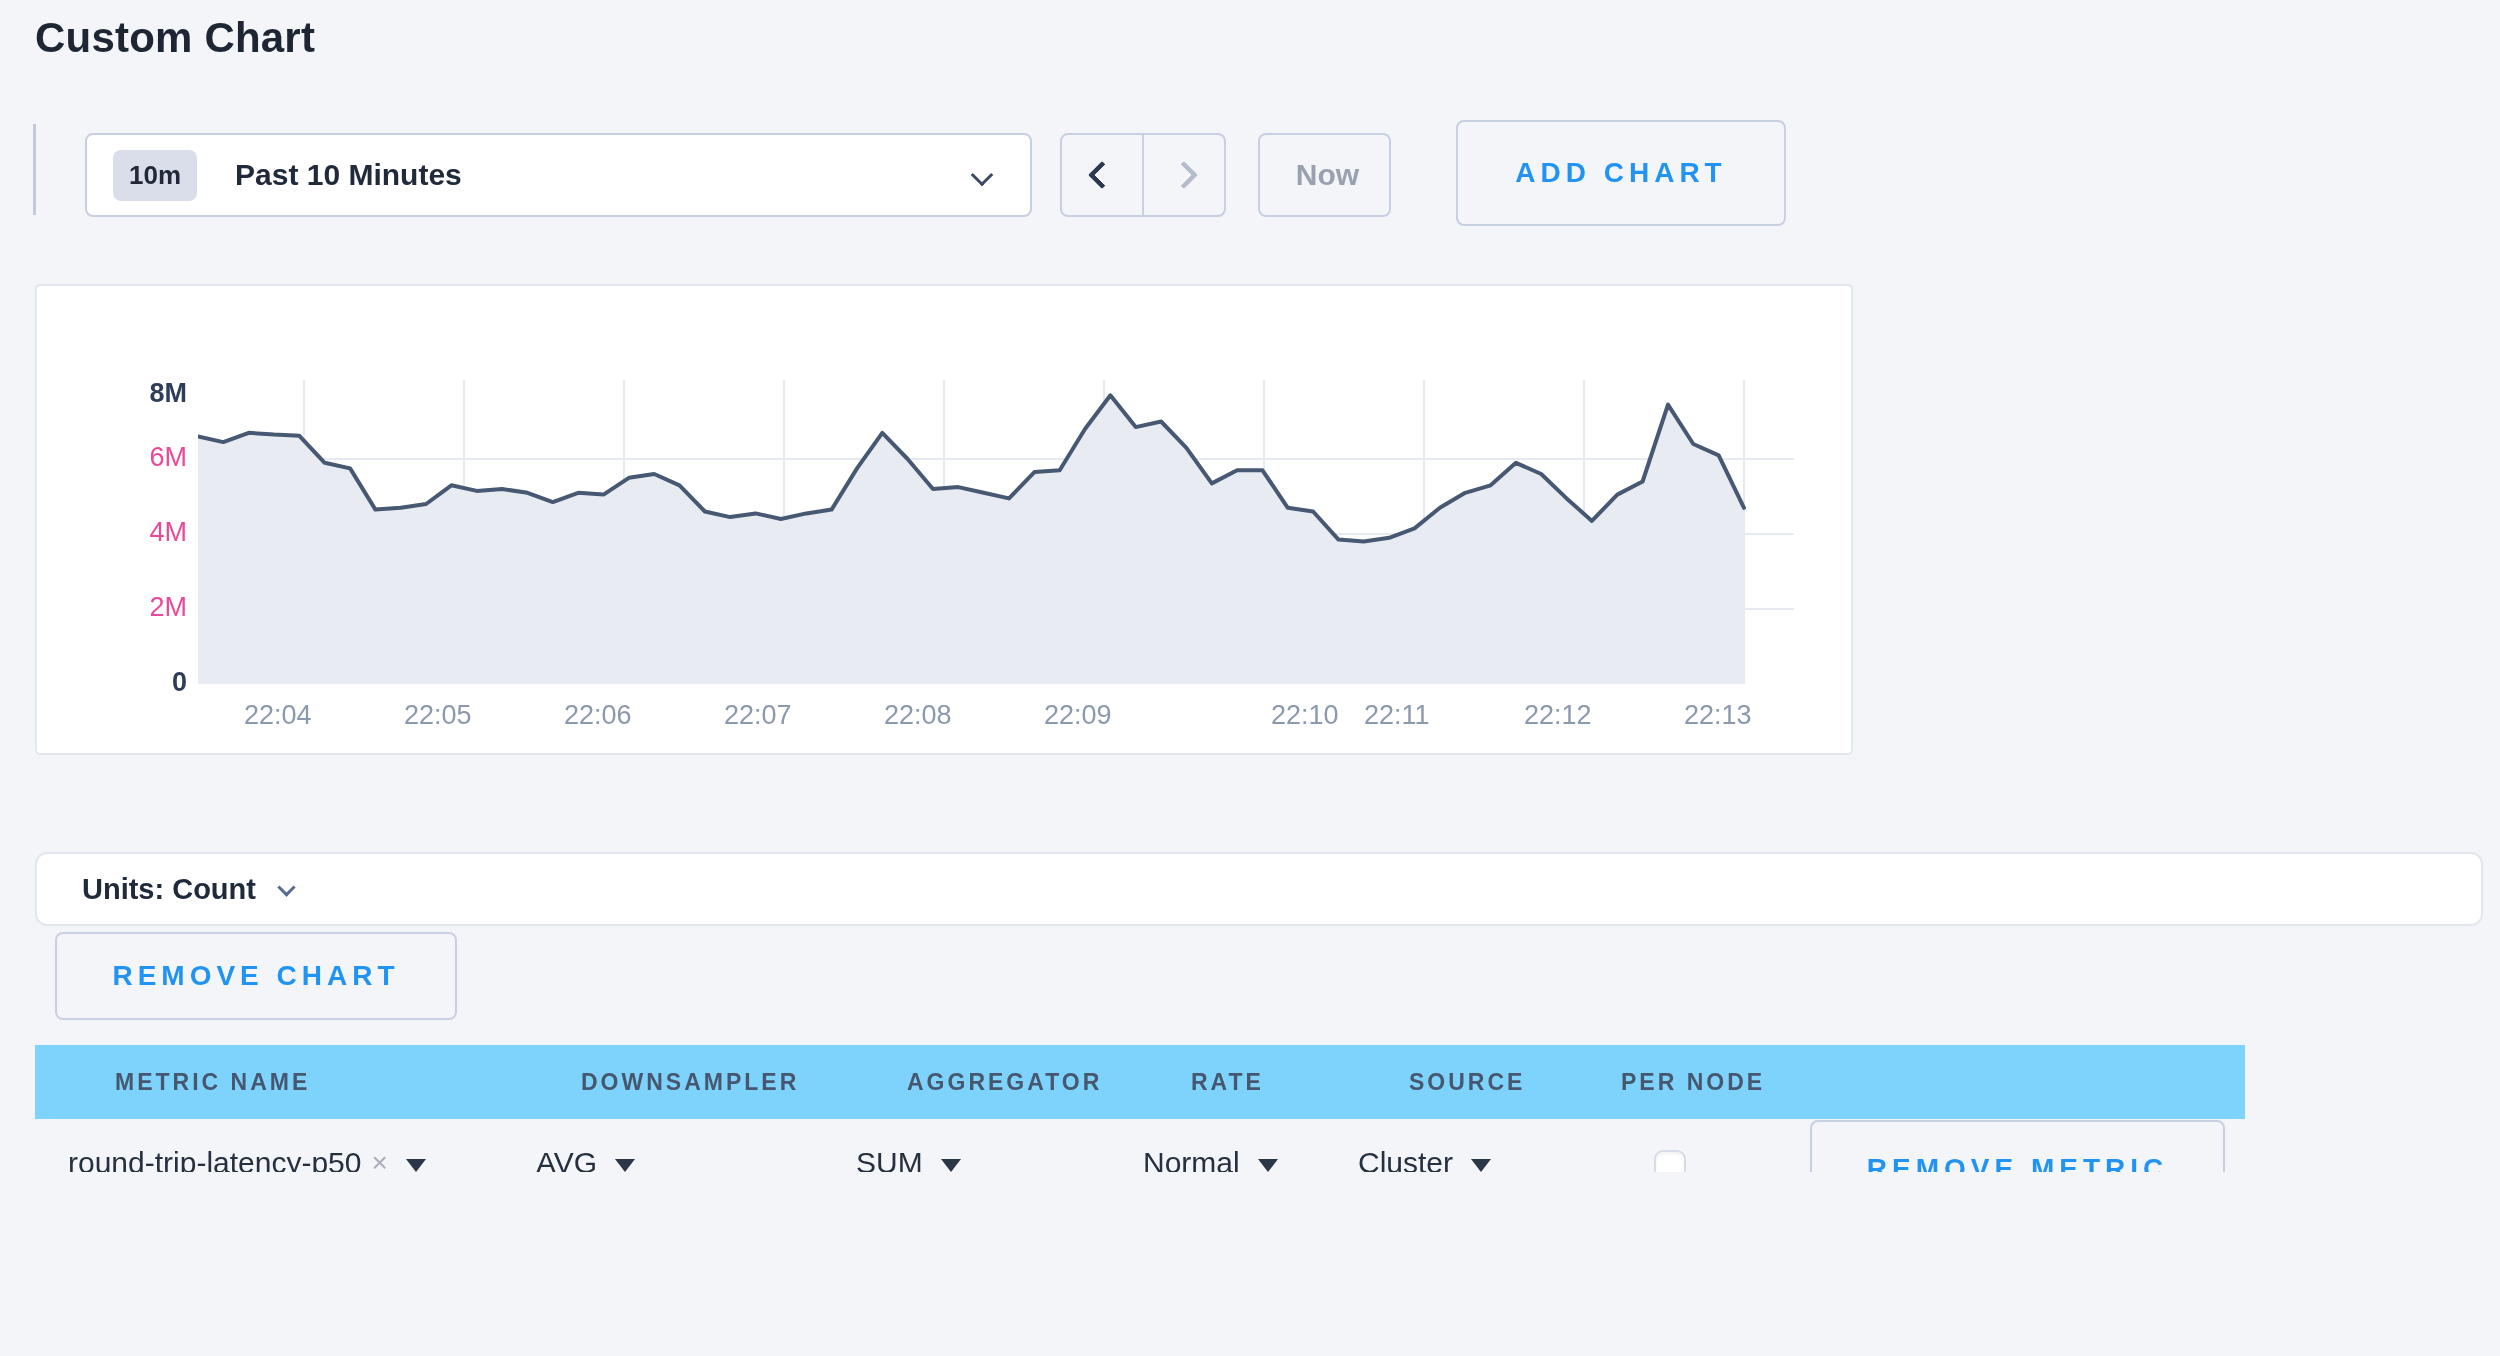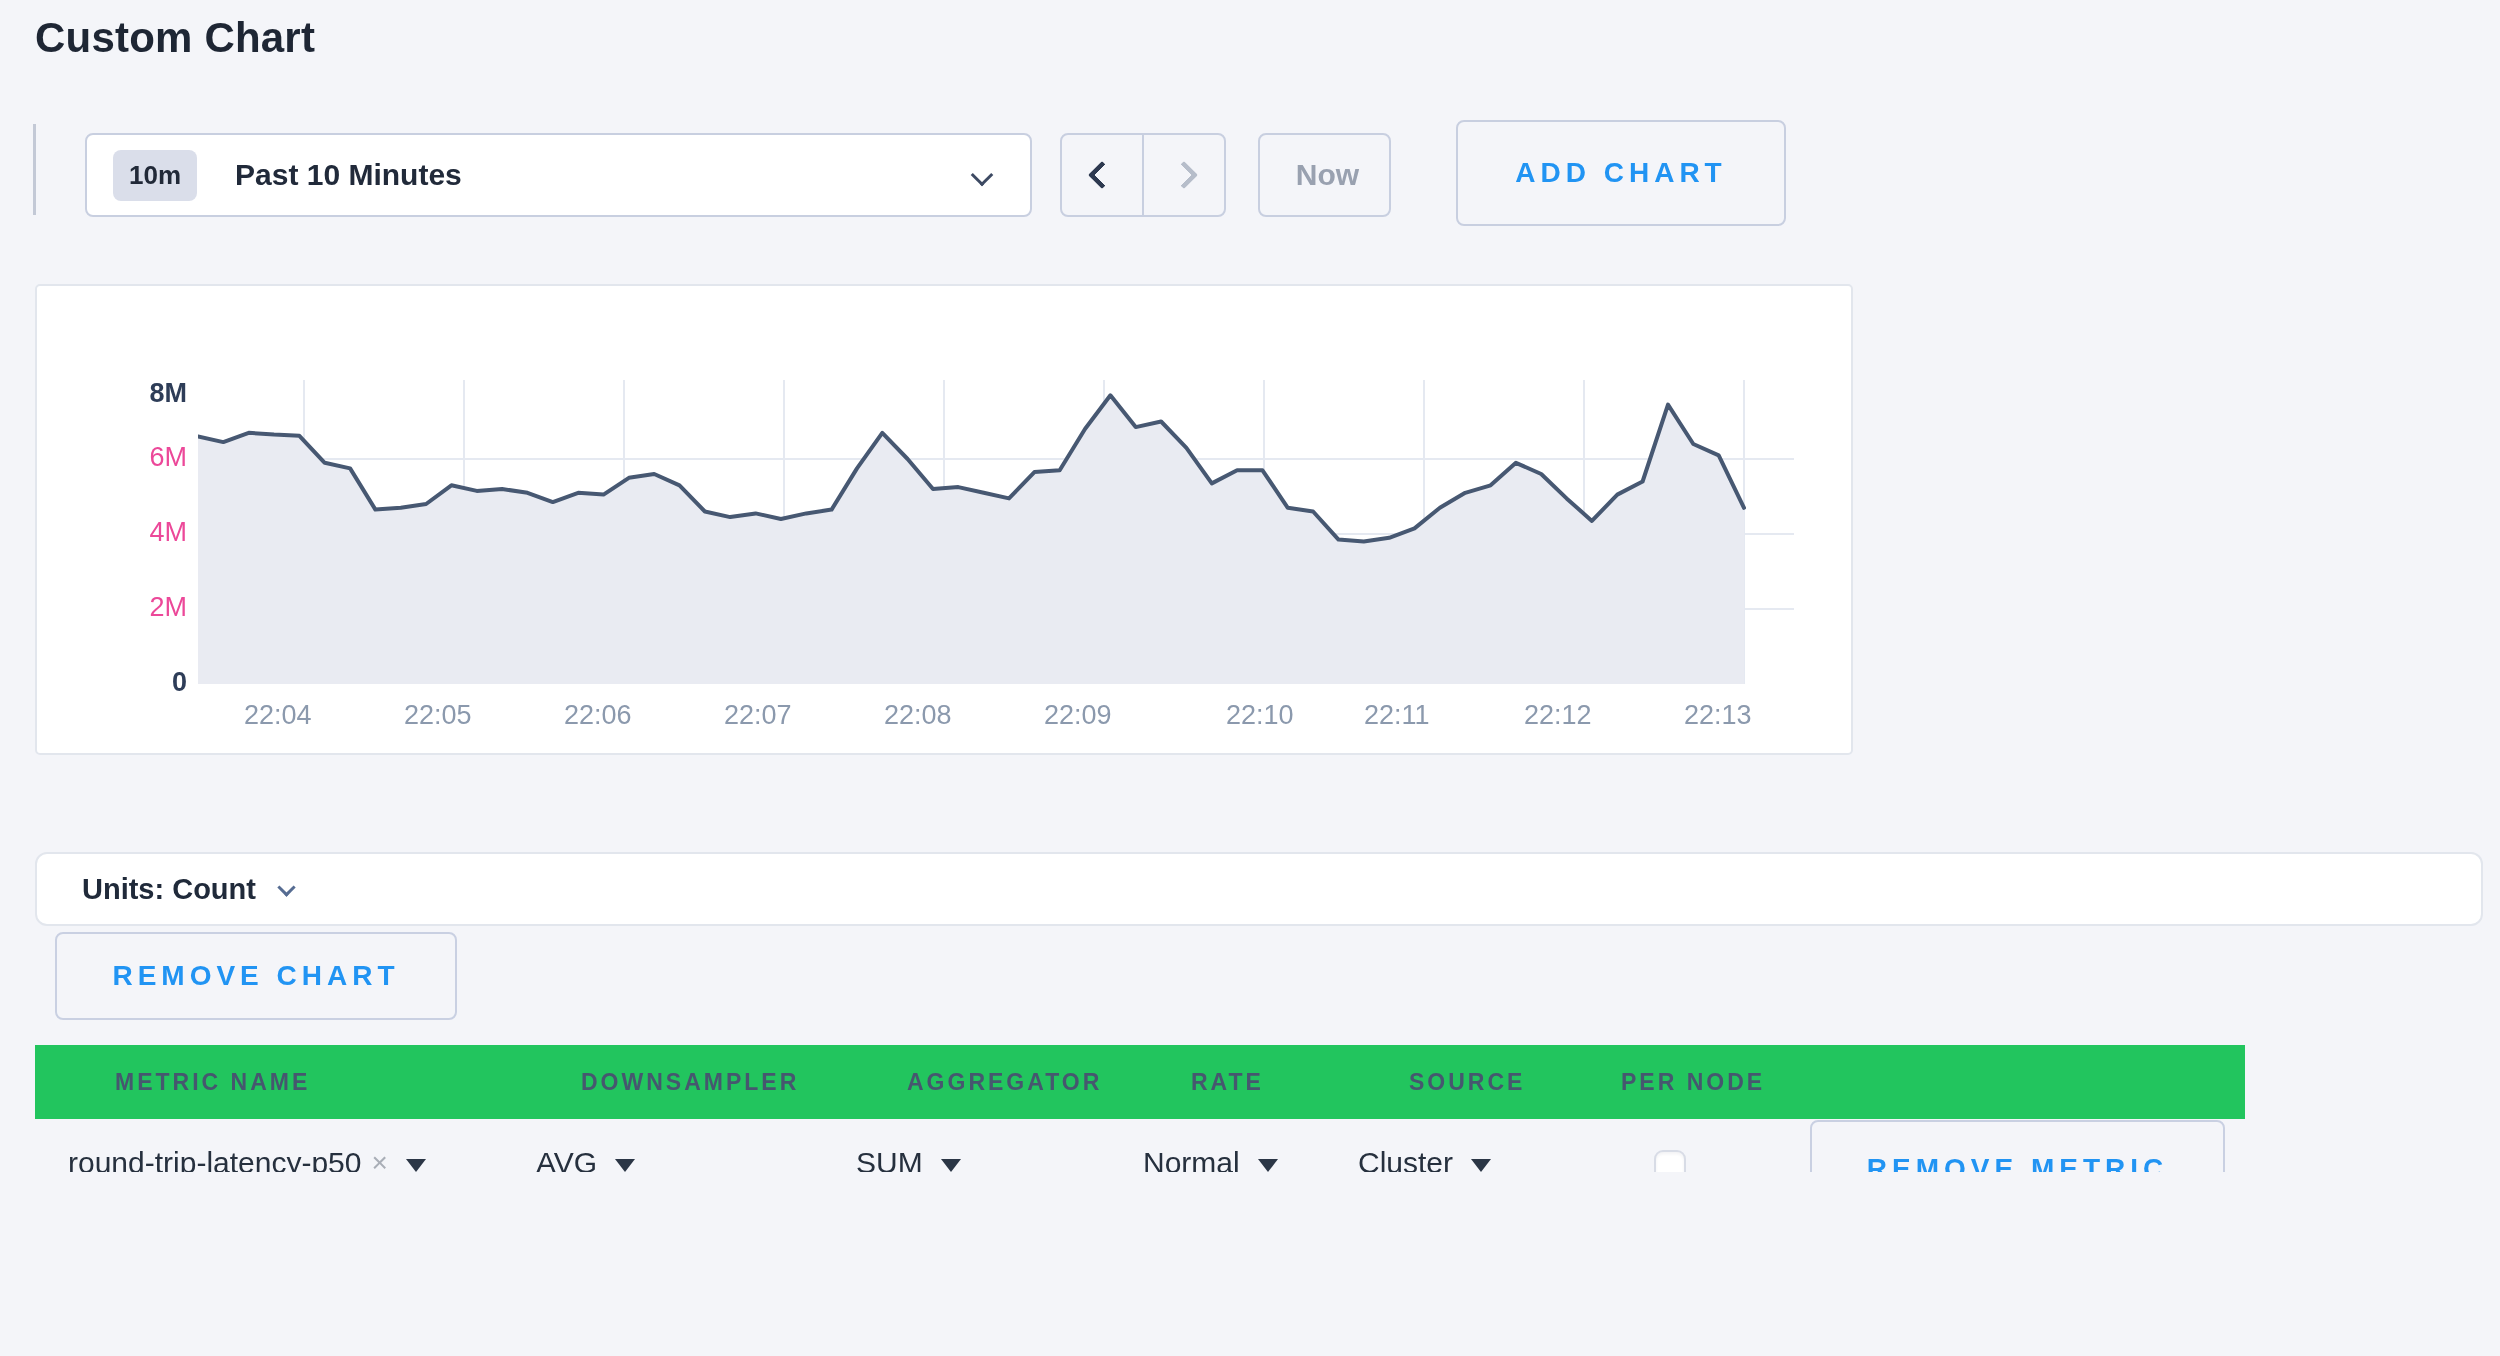--- a/index.html
+++ b/index.html
@@ -36,21 +36,21 @@
   .chart-card { position:absolute; left:35px; top:284px; width:1818px; height:471px; background:#ffffff; border:2px solid #e2e6ed; border-radius:5px; }
   .ytick { position:absolute; left:0; width:150px; text-align:right; font-size:27px; color:#ec4899; }
   .ytick.strong { color:#2e3d58; font-weight:700; }
   .xtick { position:absolute; top:414px; width:120px; text-align:left; font-size:27px; color:#8b99ad; }
   #chart-plot { position:absolute; left:161px; top:94px; }
 
   .units-bar { position:absolute; left:35px; top:852px; width:2448px; height:74px; background:#ffffff; border:2px solid #e2e6ed; border-radius:12px; display:flex; align-items:center; cursor:pointer; }
   .units-label { margin-left:45px; font-size:29px; font-weight:700; color:#202a3a; }
   .units-chev { margin-left:24px; margin-top:-4px; }
 
-  .table-head { position:absolute; left:35px; top:1045px; width:2210px; height:74px; background:#22c55e; }
+  .table-head { position:absolute; left:35px; top:1045px; width:2210px; height:74px; background:#7dd3fc; }
   .th { position:absolute; top:24px; font-size:23px; font-weight:700; letter-spacing:3px; color:#46576f; white-space:nowrap; }
 
   .cell { position:absolute; top:1146px; font-size:30px; color:#26303e; white-space:nowrap; cursor:pointer; display:flex; align-items:center; }
   .caret { display:inline-block; width:0; height:0; border-left:10px solid transparent; border-right:10px solid transparent; border-top:13px solid #2b3646; margin-left:18px; margin-top:4px; }
   .clear-x { color:#a9aeb7; font-size:28px; margin-left:10px; }
   .checkbox { position:absolute; left:1654px; top:1150px; width:32px; height:32px; background:#ffffff; border:2px solid #d8dce6; border-radius:9px; box-shadow:inset 0 2px 3px rgba(30,40,60,0.06); cursor:pointer; }
 </style>
 </head>
 <body>
 
@@ -104,21 +104,21 @@
         <path d="M0,304 L0.0,56.5 L25.3,62.1 L50.7,52.8 L76.0,54.6 L101.4,55.8 L126.7,82.8 L152.1,88.4 L177.4,129.6 L202.8,127.8 L228.1,124.0 L253.4,105.3 L278.8,110.9 L304.1,109.0 L329.5,112.8 L354.8,122.1 L380.2,112.8 L405.5,114.6 L430.9,97.8 L456.2,94.0 L481.5,105.3 L506.9,131.5 L532.2,137.1 L557.6,133.4 L582.9,139.0 L608.3,133.4 L633.6,129.6 L659.0,88.4 L684.3,52.8 L709.6,79.0 L735.0,109.0 L760.3,107.1 L785.7,112.8 L811.0,118.4 L836.4,92.1 L861.7,90.3 L887.0,49.0 L912.4,15.3 L937.7,47.1 L963.1,41.5 L988.4,67.8 L1013.8,103.4 L1039.1,90.3 L1064.5,90.3 L1089.8,127.8 L1115.1,131.5 L1140.5,159.6 L1165.8,161.5 L1191.2,157.8 L1216.5,148.4 L1241.9,127.8 L1267.2,112.8 L1292.6,105.3 L1317.9,82.8 L1343.2,94.0 L1368.6,118.4 L1393.9,140.9 L1419.3,114.6 L1444.6,101.5 L1470.0,24.6 L1495.3,64.0 L1520.7,75.3 L1546.0,127.8 L1546,304 Z" fill="#e9ebf2" stroke="none"></path>
         <polyline points="0.0,56.5 25.3,62.1 50.7,52.8 76.0,54.6 101.4,55.8 126.7,82.8 152.1,88.4 177.4,129.6 202.8,127.8 228.1,124.0 253.4,105.3 278.8,110.9 304.1,109.0 329.5,112.8 354.8,122.1 380.2,112.8 405.5,114.6 430.9,97.8 456.2,94.0 481.5,105.3 506.9,131.5 532.2,137.1 557.6,133.4 582.9,139.0 608.3,133.4 633.6,129.6 659.0,88.4 684.3,52.8 709.6,79.0 735.0,109.0 760.3,107.1 785.7,112.8 811.0,118.4 836.4,92.1 861.7,90.3 887.0,49.0 912.4,15.3 937.7,47.1 963.1,41.5 988.4,67.8 1013.8,103.4 1039.1,90.3 1064.5,90.3 1089.8,127.8 1115.1,131.5 1140.5,159.6 1165.8,161.5 1191.2,157.8 1216.5,148.4 1241.9,127.8 1267.2,112.8 1292.6,105.3 1317.9,82.8 1343.2,94.0 1368.6,118.4 1393.9,140.9 1419.3,114.6 1444.6,101.5 1470.0,24.6 1495.3,64.0 1520.7,75.3 1546.0,127.8" fill="none" stroke="#475872" stroke-width="4" stroke-linejoin="round" stroke-linecap="round"></polyline>
       </svg>
     <div id="x-axis">
         <div class="xtick" style="left: 207px;">22:04</div>
         <div class="xtick" style="left: 367px;">22:05</div>
         <div class="xtick" style="left: 527px;">22:06</div>
         <div class="xtick" style="left: 687px;">22:07</div>
         <div class="xtick" style="left: 847px;">22:08</div>
         <div class="xtick" style="left: 1007px;">22:09</div>
-        <div class="xtick" style="left: 1189px;">22:10</div>
+        <div class="xtick" style="left: 1234px;">22:10</div>
         <div class="xtick" style="left: 1327px;">22:11</div>
         <div class="xtick" style="left: 1487px;">22:12</div>
         <div class="xtick" style="left: 1647px;">22:13</div>
       </div>
   </div>
 
   <div class="units-bar">
     <span class="units-label">Units: Count</span>
     <span class="chev chev-down-sm units-chev"></span>
   </div>

